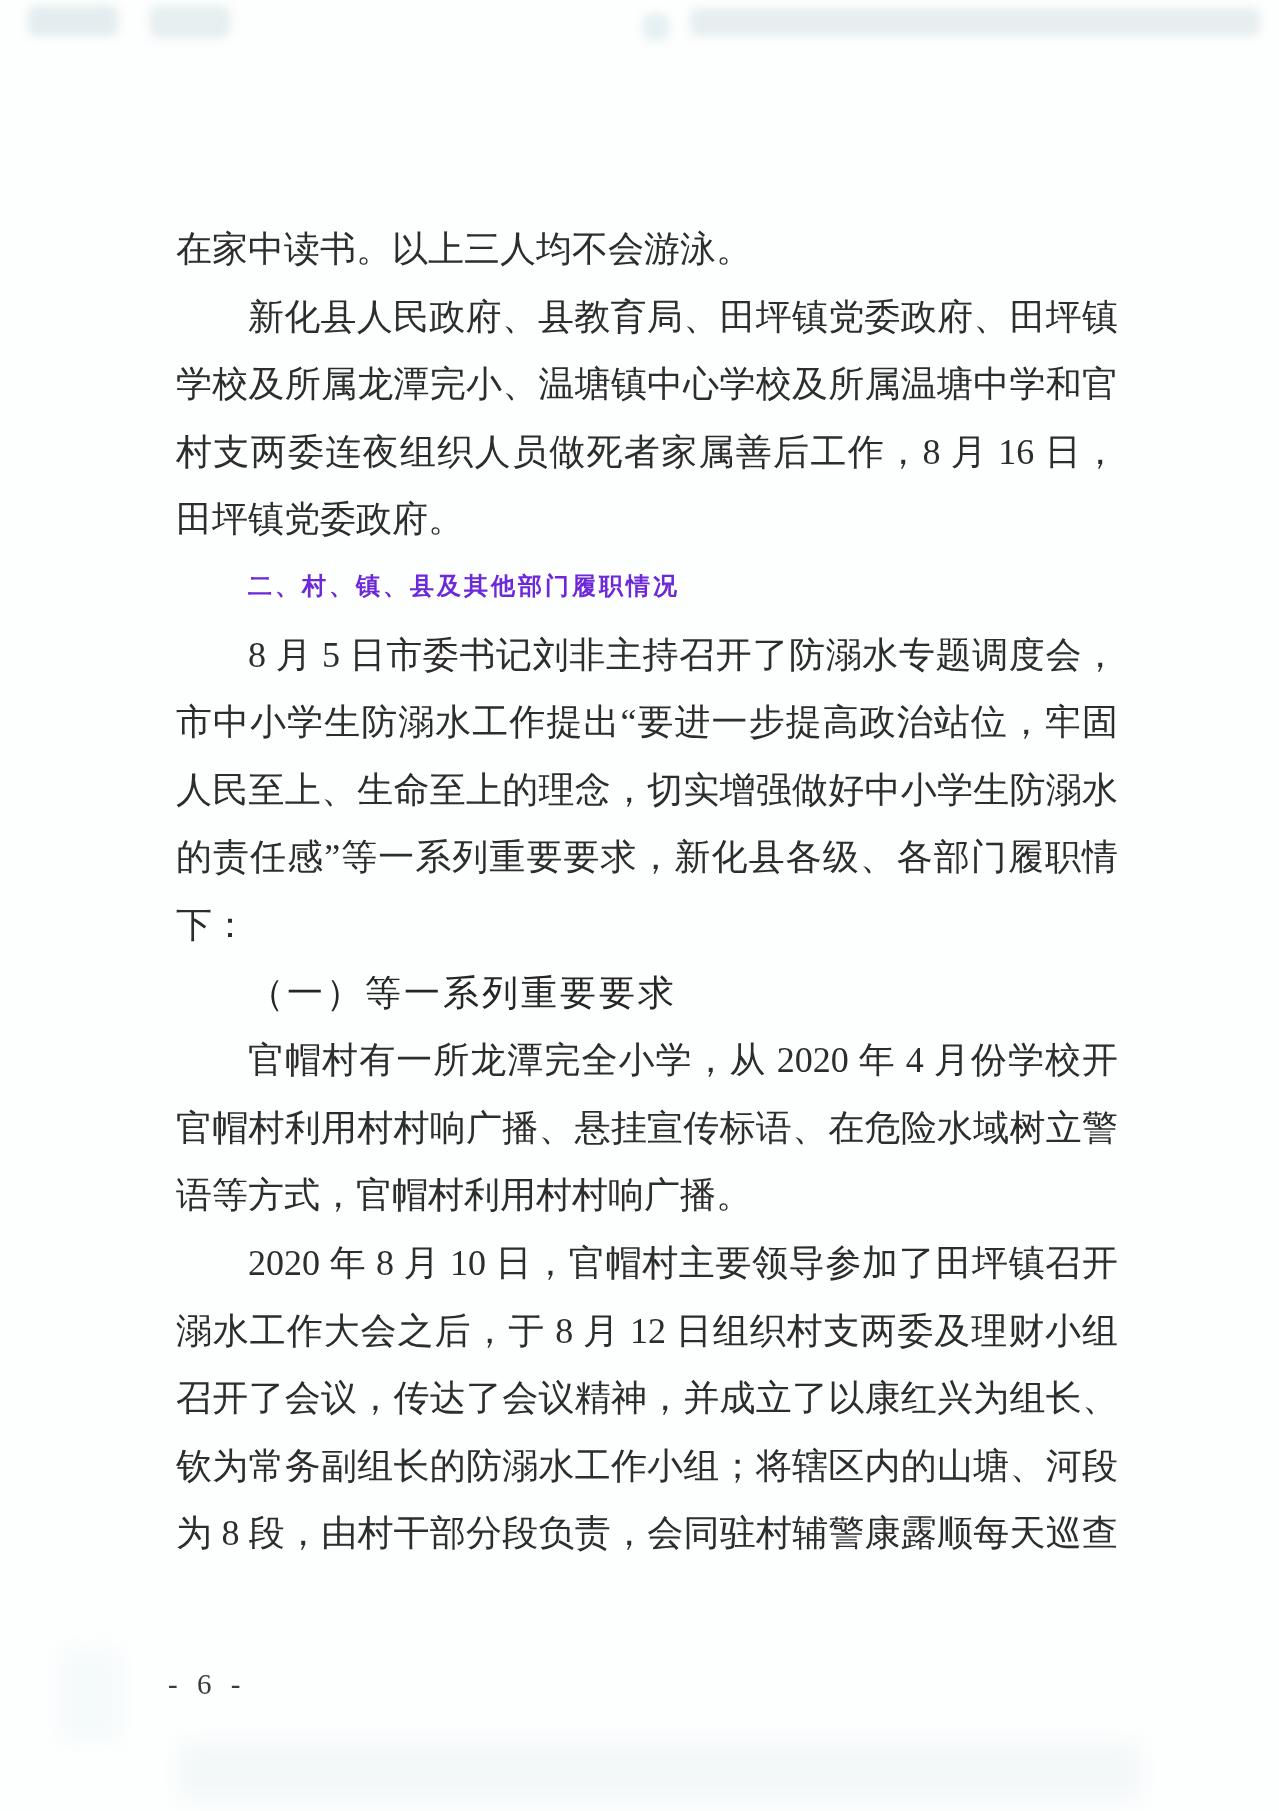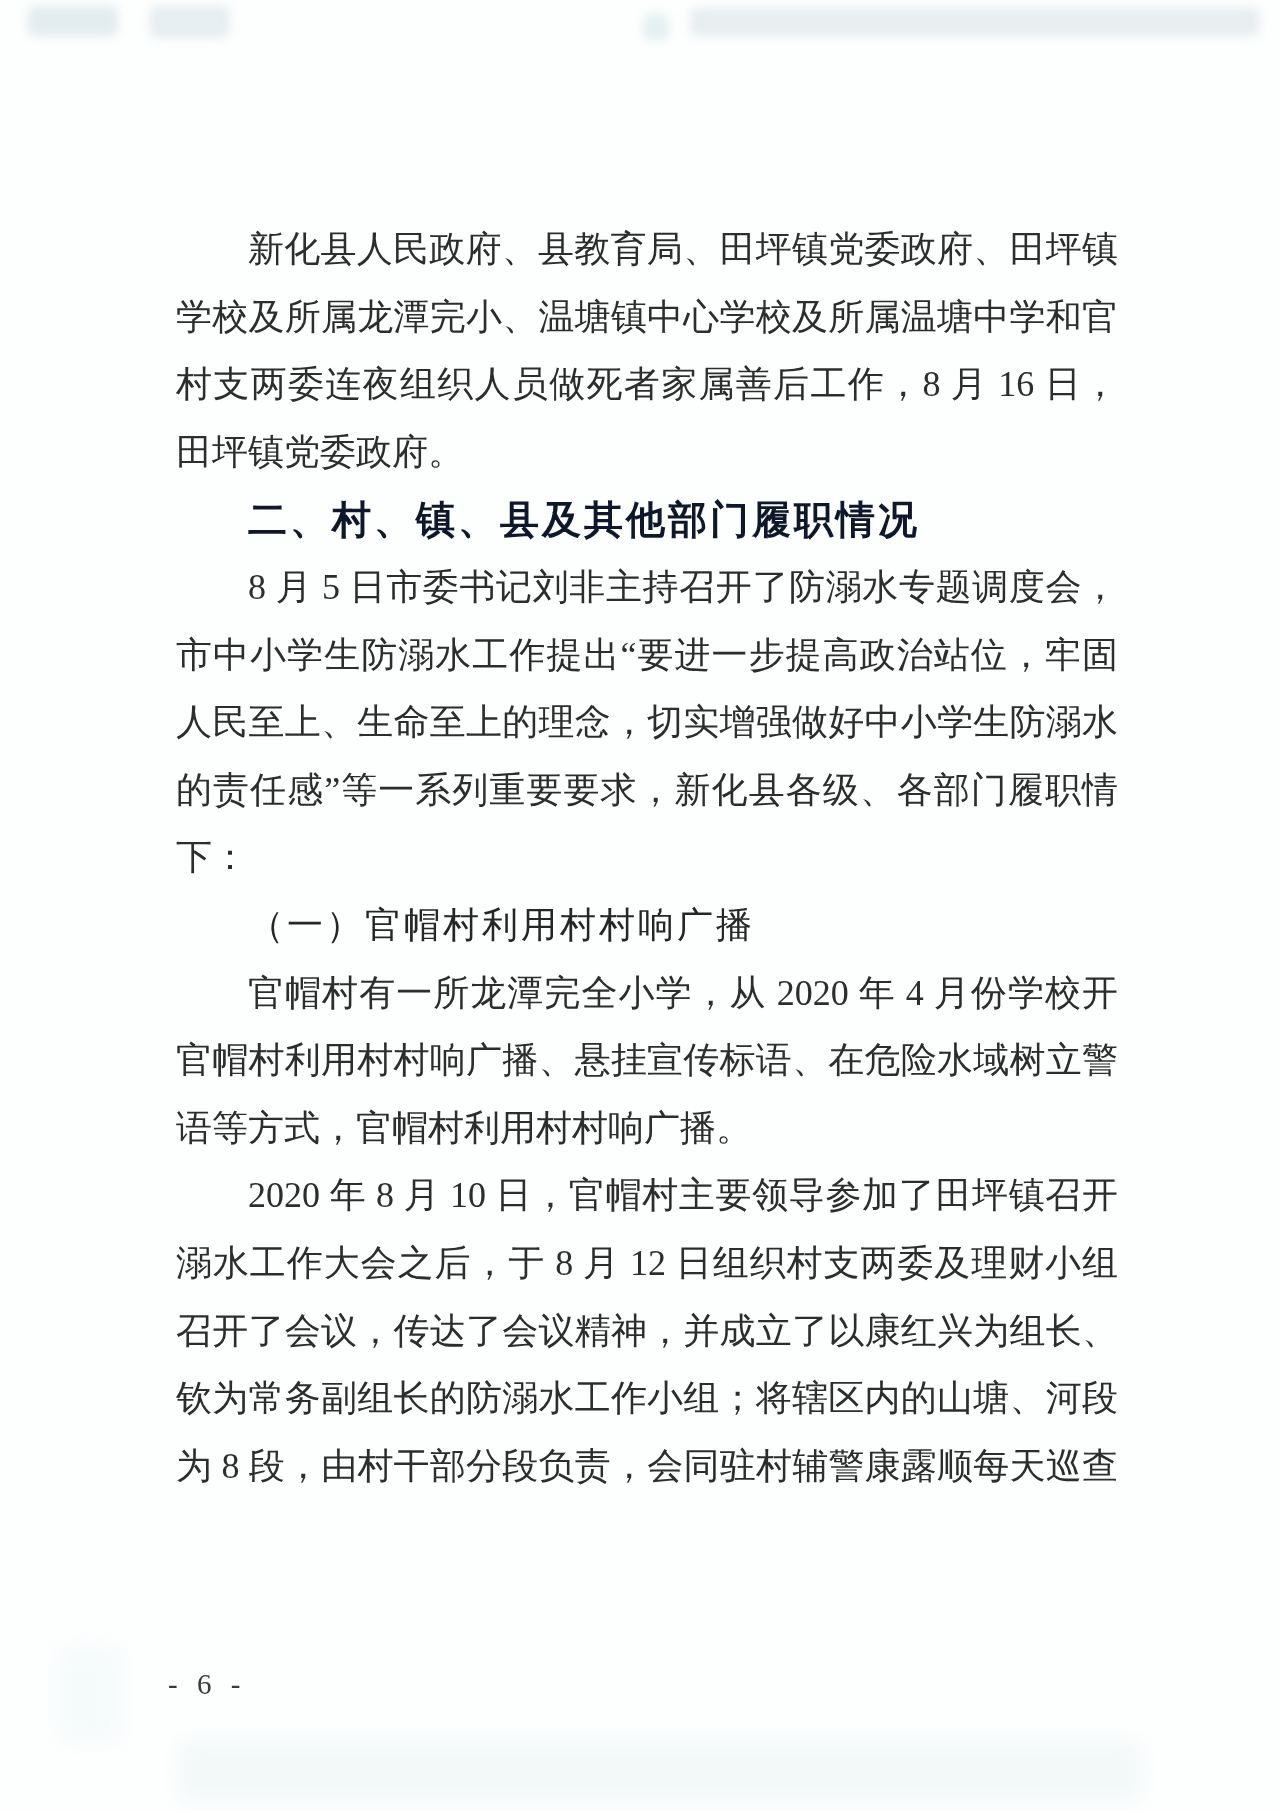--- a/index.html
+++ b/index.html
@@ -31,24 +31,24 @@
     text-align: justify;
     text-align-last: justify;
     overflow: hidden;
   }
   .line.indent { text-indent: 72px; }
   .line.kai {
     color: #262626;
     letter-spacing: 3px;
   }
   .line.hei {
-    font-family: Liberation Serif, serif;
+    font-family: Liberation Mono, monospace;
     font-weight: bold;
-    font-size: 39px;
-    color: #0f172a;
+    font-size: 24px;
+    color: #6d28d9;
     letter-spacing: 3px;
   }
   .page-number {
     position: absolute;
     left: 168px;
     top: 1668px;
     font-size: 29px;
     color: #3a3a3a;
     letter-spacing: 6px;
     font-family: "Liberation Serif", "DejaVu Serif", serif;
@@ -72,31 +72,32 @@
 
 <div class="page">
   <div class="artifact a1"></div>
   <div class="artifact a2"></div>
   <div class="artifact a3"></div>
   <div class="artifact a4"></div>
   <div class="artifact a5"></div>
   <div class="artifact a6"></div>
 
   <div class="text-block">
+      <div class="line ">在家中读书。以上三人均不会游泳。</div>
       <div class="line  indent justify">新化县人民政府、县教育局、田坪镇党委政府、田坪镇中心</div>
       <div class="line  justify">学校及所属龙潭完小、温塘镇中心学校及所属温塘中学和官帽村</div>
       <div class="line  justify">村支两委连夜组织人员做死者家属善后工作，8 月 16 日，三名</div>
       <div class="line ">田坪镇党委政府。</div>
       <div class="line hei indent">二、村、镇、县及其他部门履职情况</div>
       <div class="line  indent justify">8 月 5 日市委书记刘非主持召开了防溺水专题调度会，对全</div>
       <div class="line  justify">市中小学生防溺水工作提出“要进一步提高政治站位，牢固树立</div>
       <div class="line  justify">人民至上、生命至上的理念，切实增强做好中小学生防溺水工作</div>
       <div class="line  justify">的责任感”等一系列重要要求，新化县各级、各部门履职情况如</div>
       <div class="line ">下：</div>
-      <div class="line kai indent">（一）官帽村利用村村响广播</div>
+      <div class="line kai indent">（一）等一系列重要要求</div>
       <div class="line  indent justify">官帽村有一所龙潭完全小学，从 2020 年 4 月份学校开学后，</div>
       <div class="line  justify">官帽村利用村村响广播、悬挂宣传标语、在危险水域树立警示标</div>
       <div class="line ">语等方式，官帽村利用村村响广播。</div>
       <div class="line  indent justify">2020 年 8 月 10 日，官帽村主要领导参加了田坪镇召开的防</div>
       <div class="line  justify">溺水工作大会之后，于 8 月 12 日组织村支两委及理财小组成员</div>
       <div class="line  justify">召开了会议，传达了会议精神，并成立了以康红兴为组长、康折</div>
       <div class="line  justify">钦为常务副组长的防溺水工作小组；将辖区内的山塘、河段划分</div>
       <div class="line  justify">为 8 段，由村干部分段负责，会同驻村辅警康露顺每天巡查两至</div>
     </div>
 

